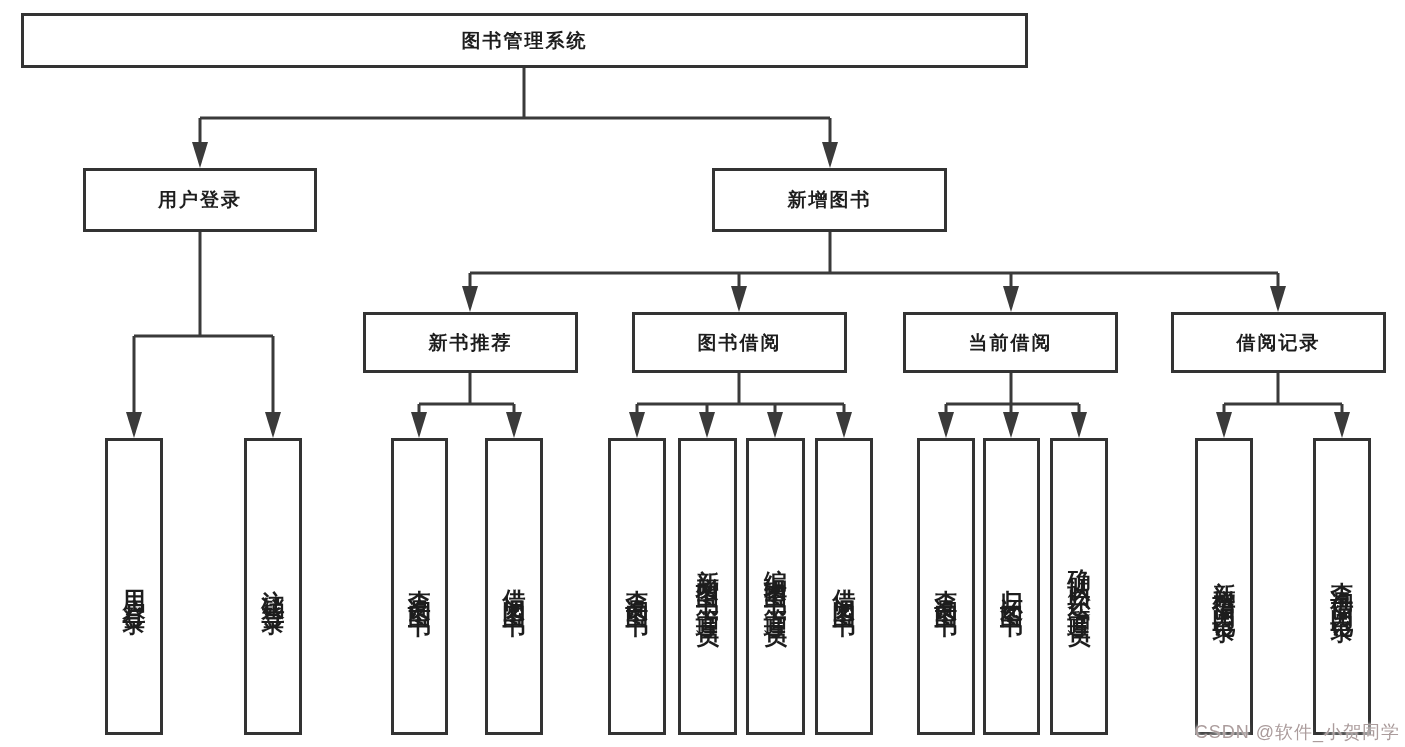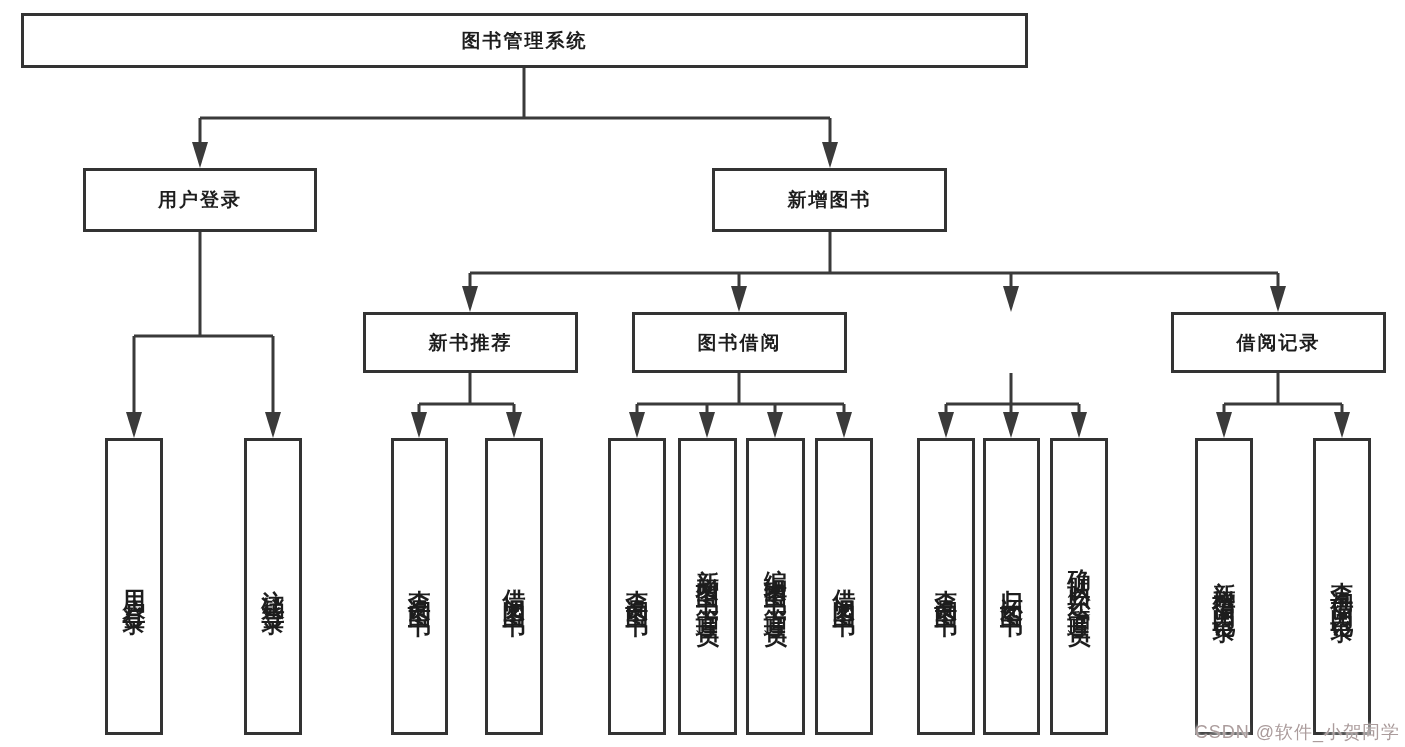--- a/index.html
+++ b/index.html
@@ -130,20 +130,23 @@
   <div class="node" style="left:712px;top:168px;width:235px;height:64px">
     <span class="hlabel">新增图书</span>
   </div>
 
   <div class="node" style="left:363px;top:312px;width:215px;height:61px">
     <span class="hlabel">新书推荐</span>
   </div>
   <div class="node" style="left:632px;top:312px;width:215px;height:61px">
     <span class="hlabel">图书借阅</span>
   </div>
+  <div class="node" style="left:903px;top:312px;width:215px;height:61px">
+    <span class="hlabel">当前借阅</span>
+  </div>
   <div class="node" style="left:1171px;top:312px;width:215px;height:61px">
     <span class="hlabel">借阅记录</span>
   </div>
 
   <div class="node" style="left:105px;top:438px;width:58px;height:297px">
     <span class="vtext">用户登录</span>
   </div>
   <div class="node" style="left:244px;top:438px;width:58px;height:297px">
     <span class="vtext">注销登录</span>
   </div>

